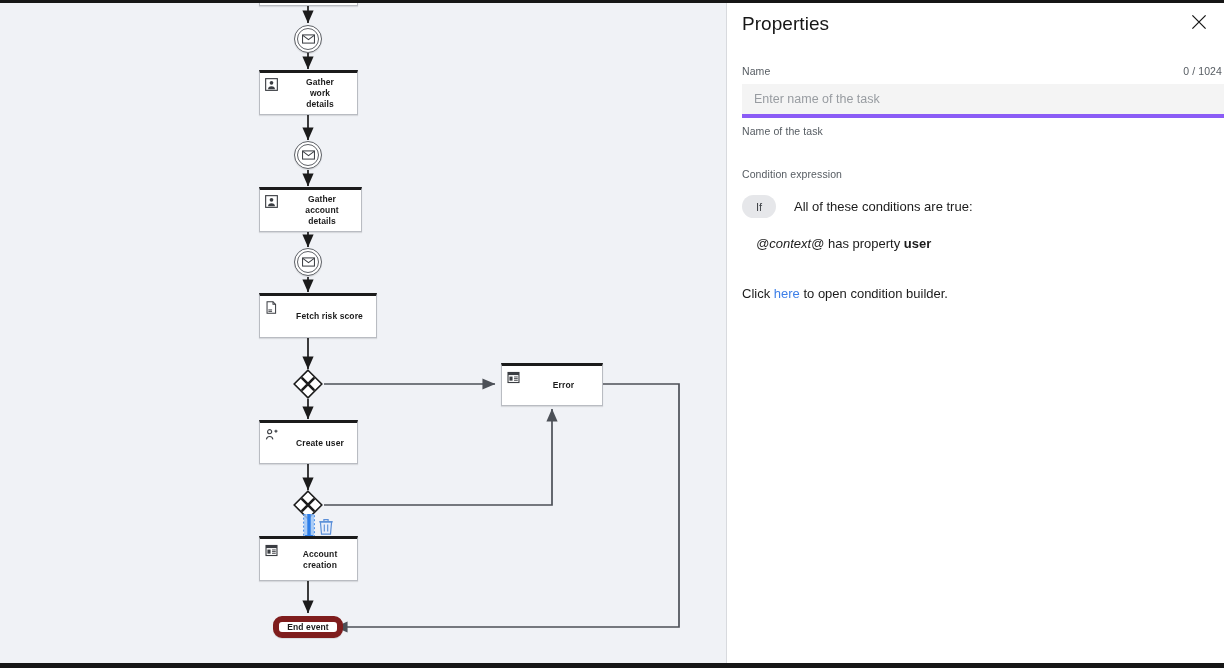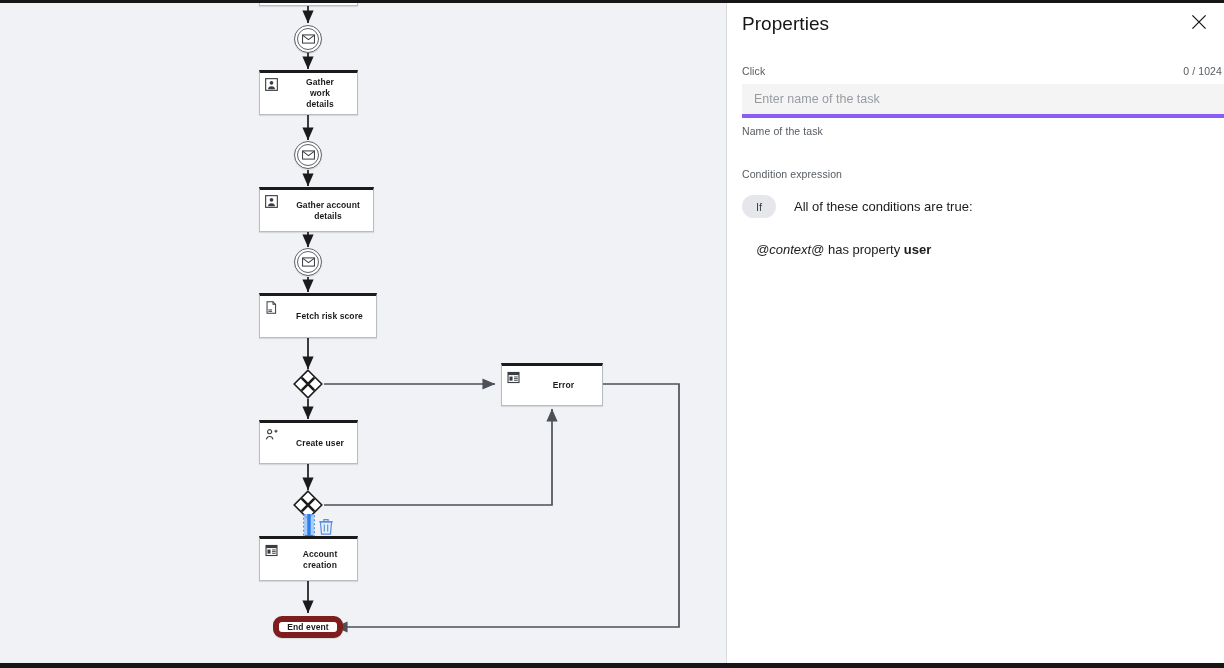--- a/index.html
+++ b/index.html
@@ -215,21 +215,21 @@
     color: #3f4347;
     font-size: 11px;
     display: flex; align-items: center; justify-content: center;
     padding: 0 10px;
   }
   .cond-headline {
     margin-left: 18px;
     font-size: 13px; color: #1b1b1b;
   }
   .cond-expr {
-    margin-top: 24px;
+    margin-top: 18px;
     margin-left: 14px;
     font-size: 13px; color: #1b1b1b;
   }
   .cond-expr .ctx { font-style: italic; }
   .cond-expr .prop { font-weight: bold; }
 
   .cond-hint {
     margin-top: 35px;
     font-size: 13px; color: #1b1b1b;
   }
@@ -312,21 +312,21 @@
 
       <div class="msg-event" style="left:294px; top:141px;">
         <div class="inner-ring">
           <svg width="13" height="10" viewBox="0 0 14 10">
             <rect x="0.6" y="0.6" width="12.8" height="8.8" fill="#fff" stroke="#3a3d42" stroke-width="1.1"></rect>
             <path d="M0.9,1.1 L7,5.6 L13.1,1.1" fill="none" stroke="#3a3d42" stroke-width="1.1"></path>
           </svg>
         </div>
       </div>
 
-      <div class="task" style="left:259px; top:187px; width:115px; height:45px;">
+      <div class="task" style="left:259px; top:187px; width:103px; height:45px;">
         <span class="task-icon">
           <svg viewBox="0 0 14 14">
             <rect x="0.7" y="0.7" width="12.6" height="12.6" fill="#fff" stroke="#3a3d42" stroke-width="1.2"></rect>
             <circle cx="7" cy="5.2" r="2" fill="#3a3d42"></circle>
             <path d="M3.3,12 a3.7,3.2 0 0 1 7.4,0 z" fill="#3a3d42"></path>
           </svg>
         </span>
         <span class="task-label">Gather account
 details</span>
       </div>
@@ -431,36 +431,39 @@
       <span class="panel-title">Properties</span>
       <button class="panel-close" aria-label="Close">
         <svg width="16" height="16" viewBox="0 0 16 16">
           <path d="M1.4,1.4 L14.6,14.6 M14.6,1.4 L1.4,14.6" stroke="#161616" stroke-width="1.25"></path>
         </svg>
       </button>
     </div>
 
     <div class="field-block">
       <div class="field-row">
-        <span class="field-label">Click</span>
+        <span class="field-label">Name</span>
         <span class="field-counter">0 / 1024</span>
       </div>
       <input class="text-input" type="text" placeholder="Enter name of the task" value="" style="">
       <div class="field-helper">Name of the task</div>
     </div>
 
     <div class="cond-section">
       <div class="cond-label">Condition expression</div>
 
       <div class="cond-body">
         <div class="cond-row">
           <span class="if-badge">If</span>
           <span class="cond-headline">All of these conditions are true:</span>
         </div>
         <div class="cond-expr">
           <span class="ctx">@context@</span><span> has property </span><span class="prop">user</span>
         </div>
       </div>
 
+      <div class="cond-hint">
+        <span>Click </span><a>here</a><span> to open condition builder.</span>
+      </div>
     </div>
 
   </aside>
 </div>
 
 </body></html>

